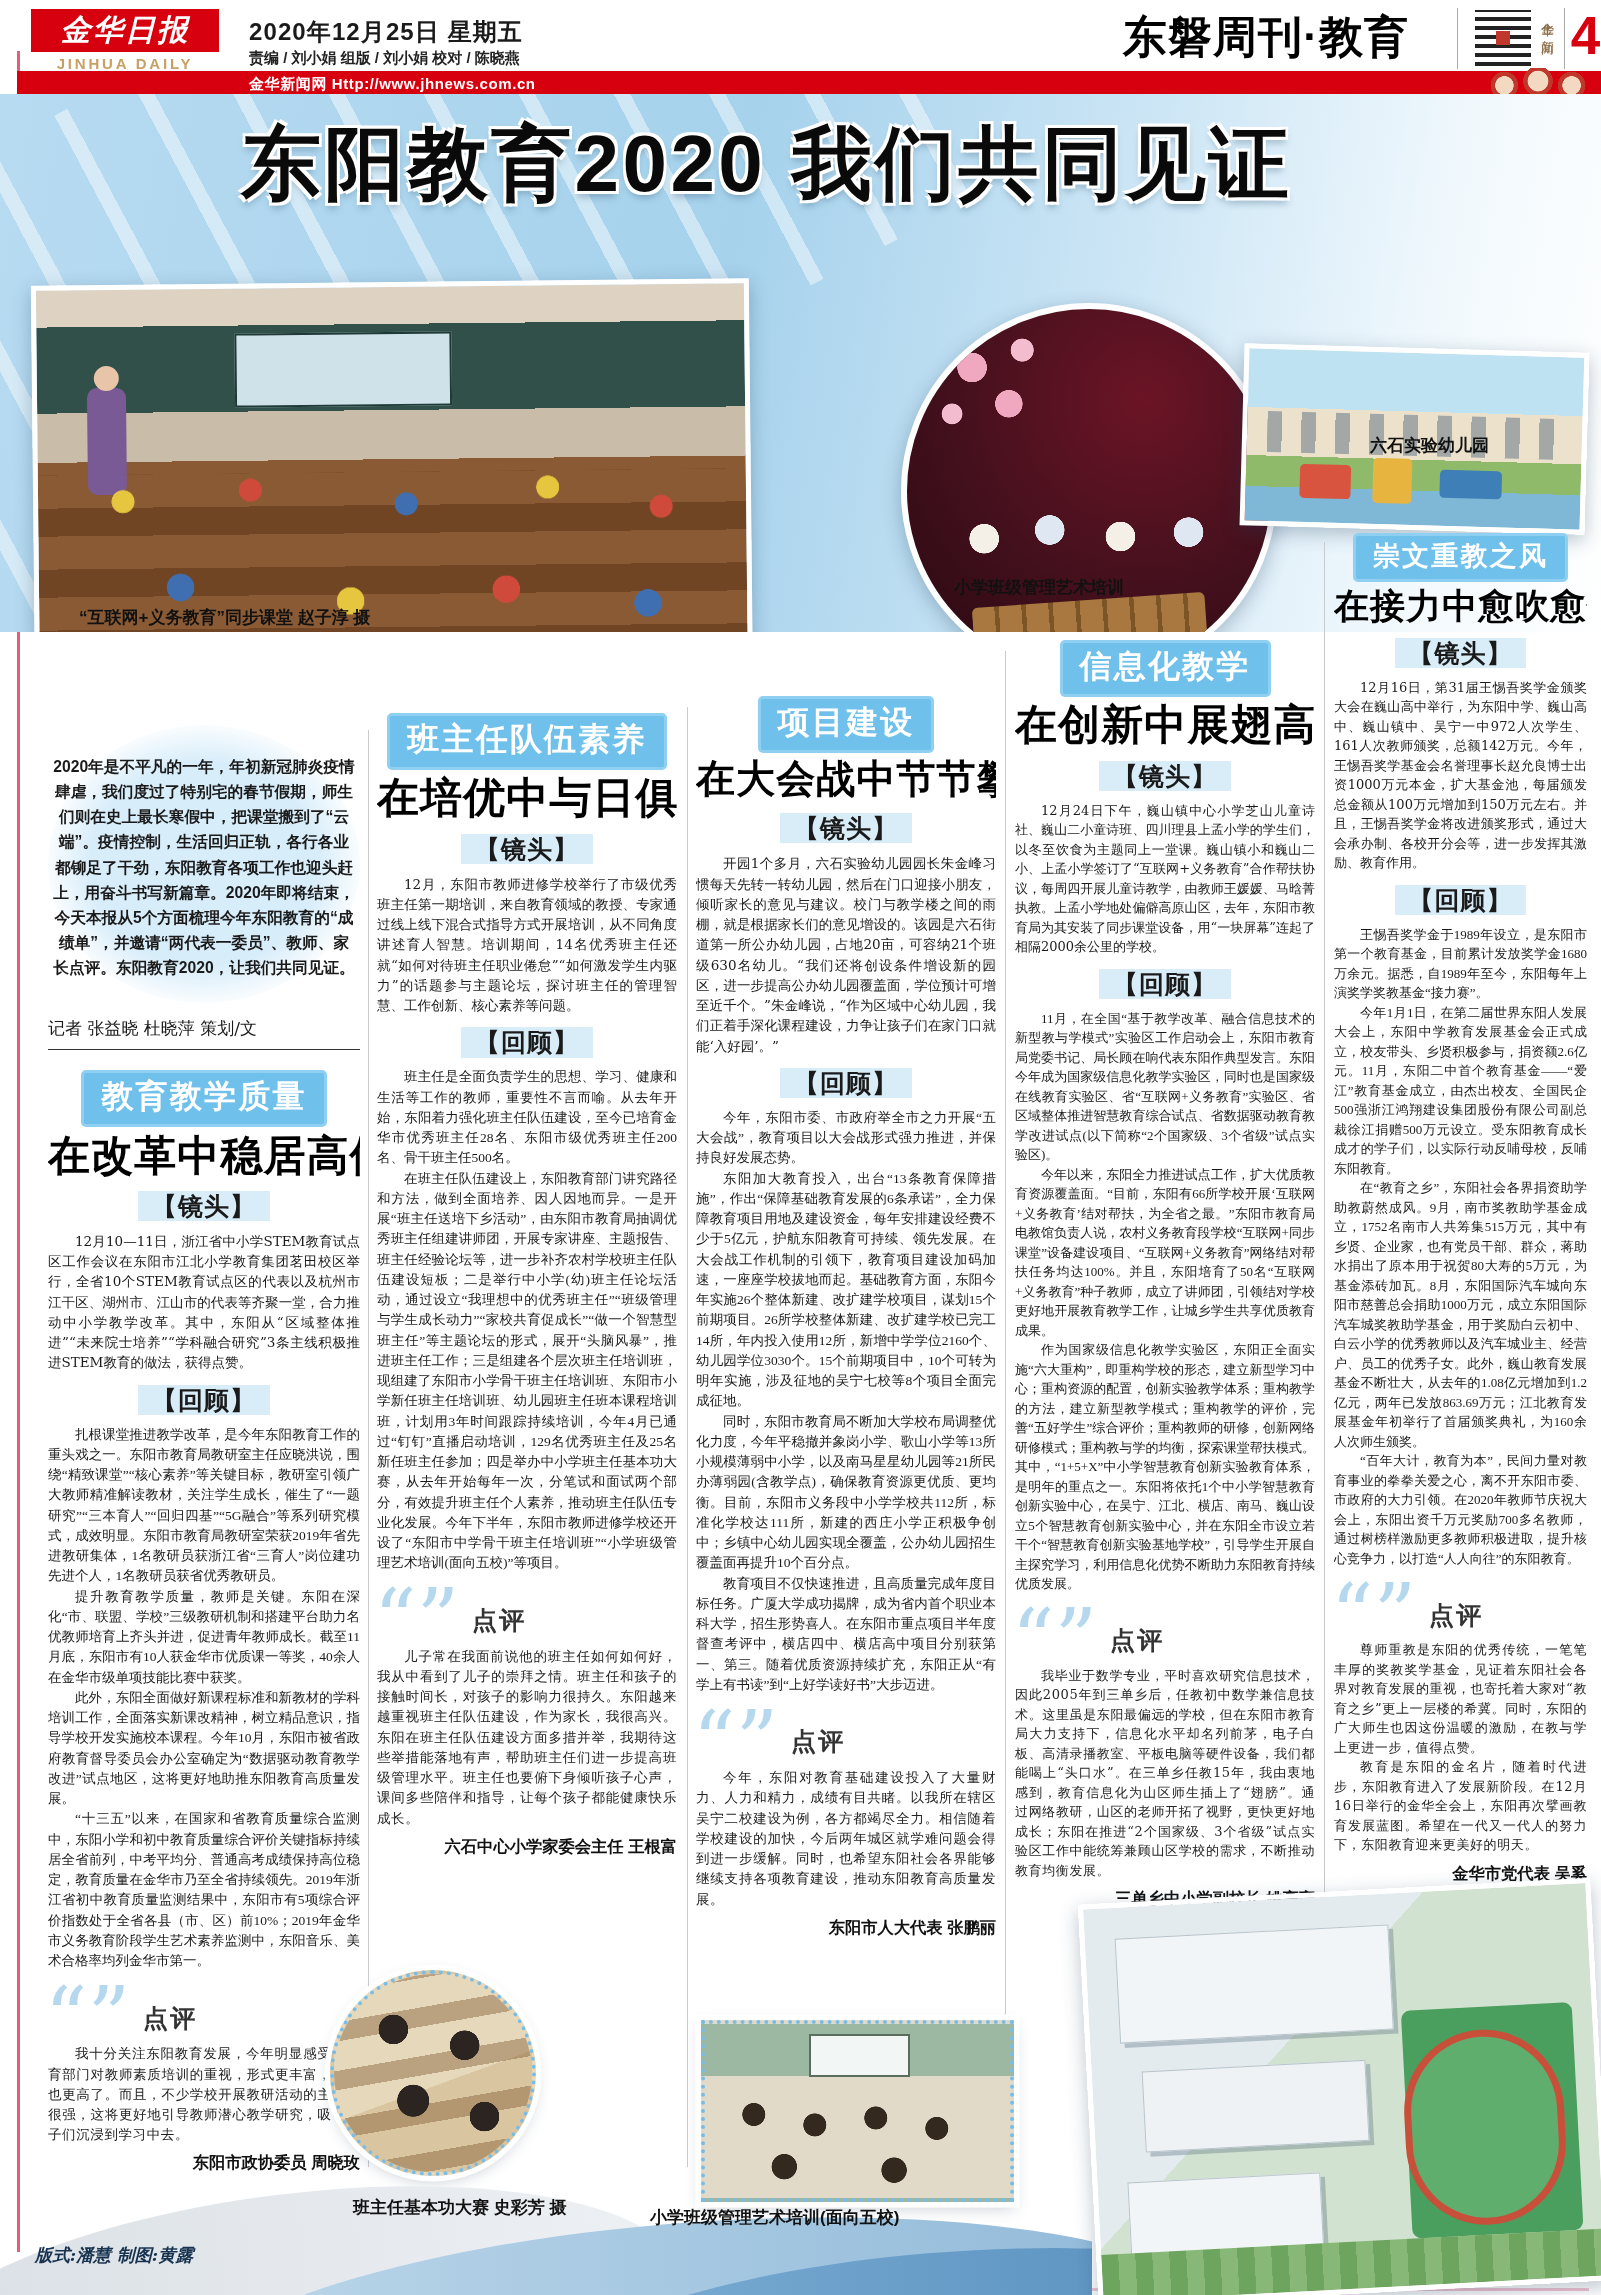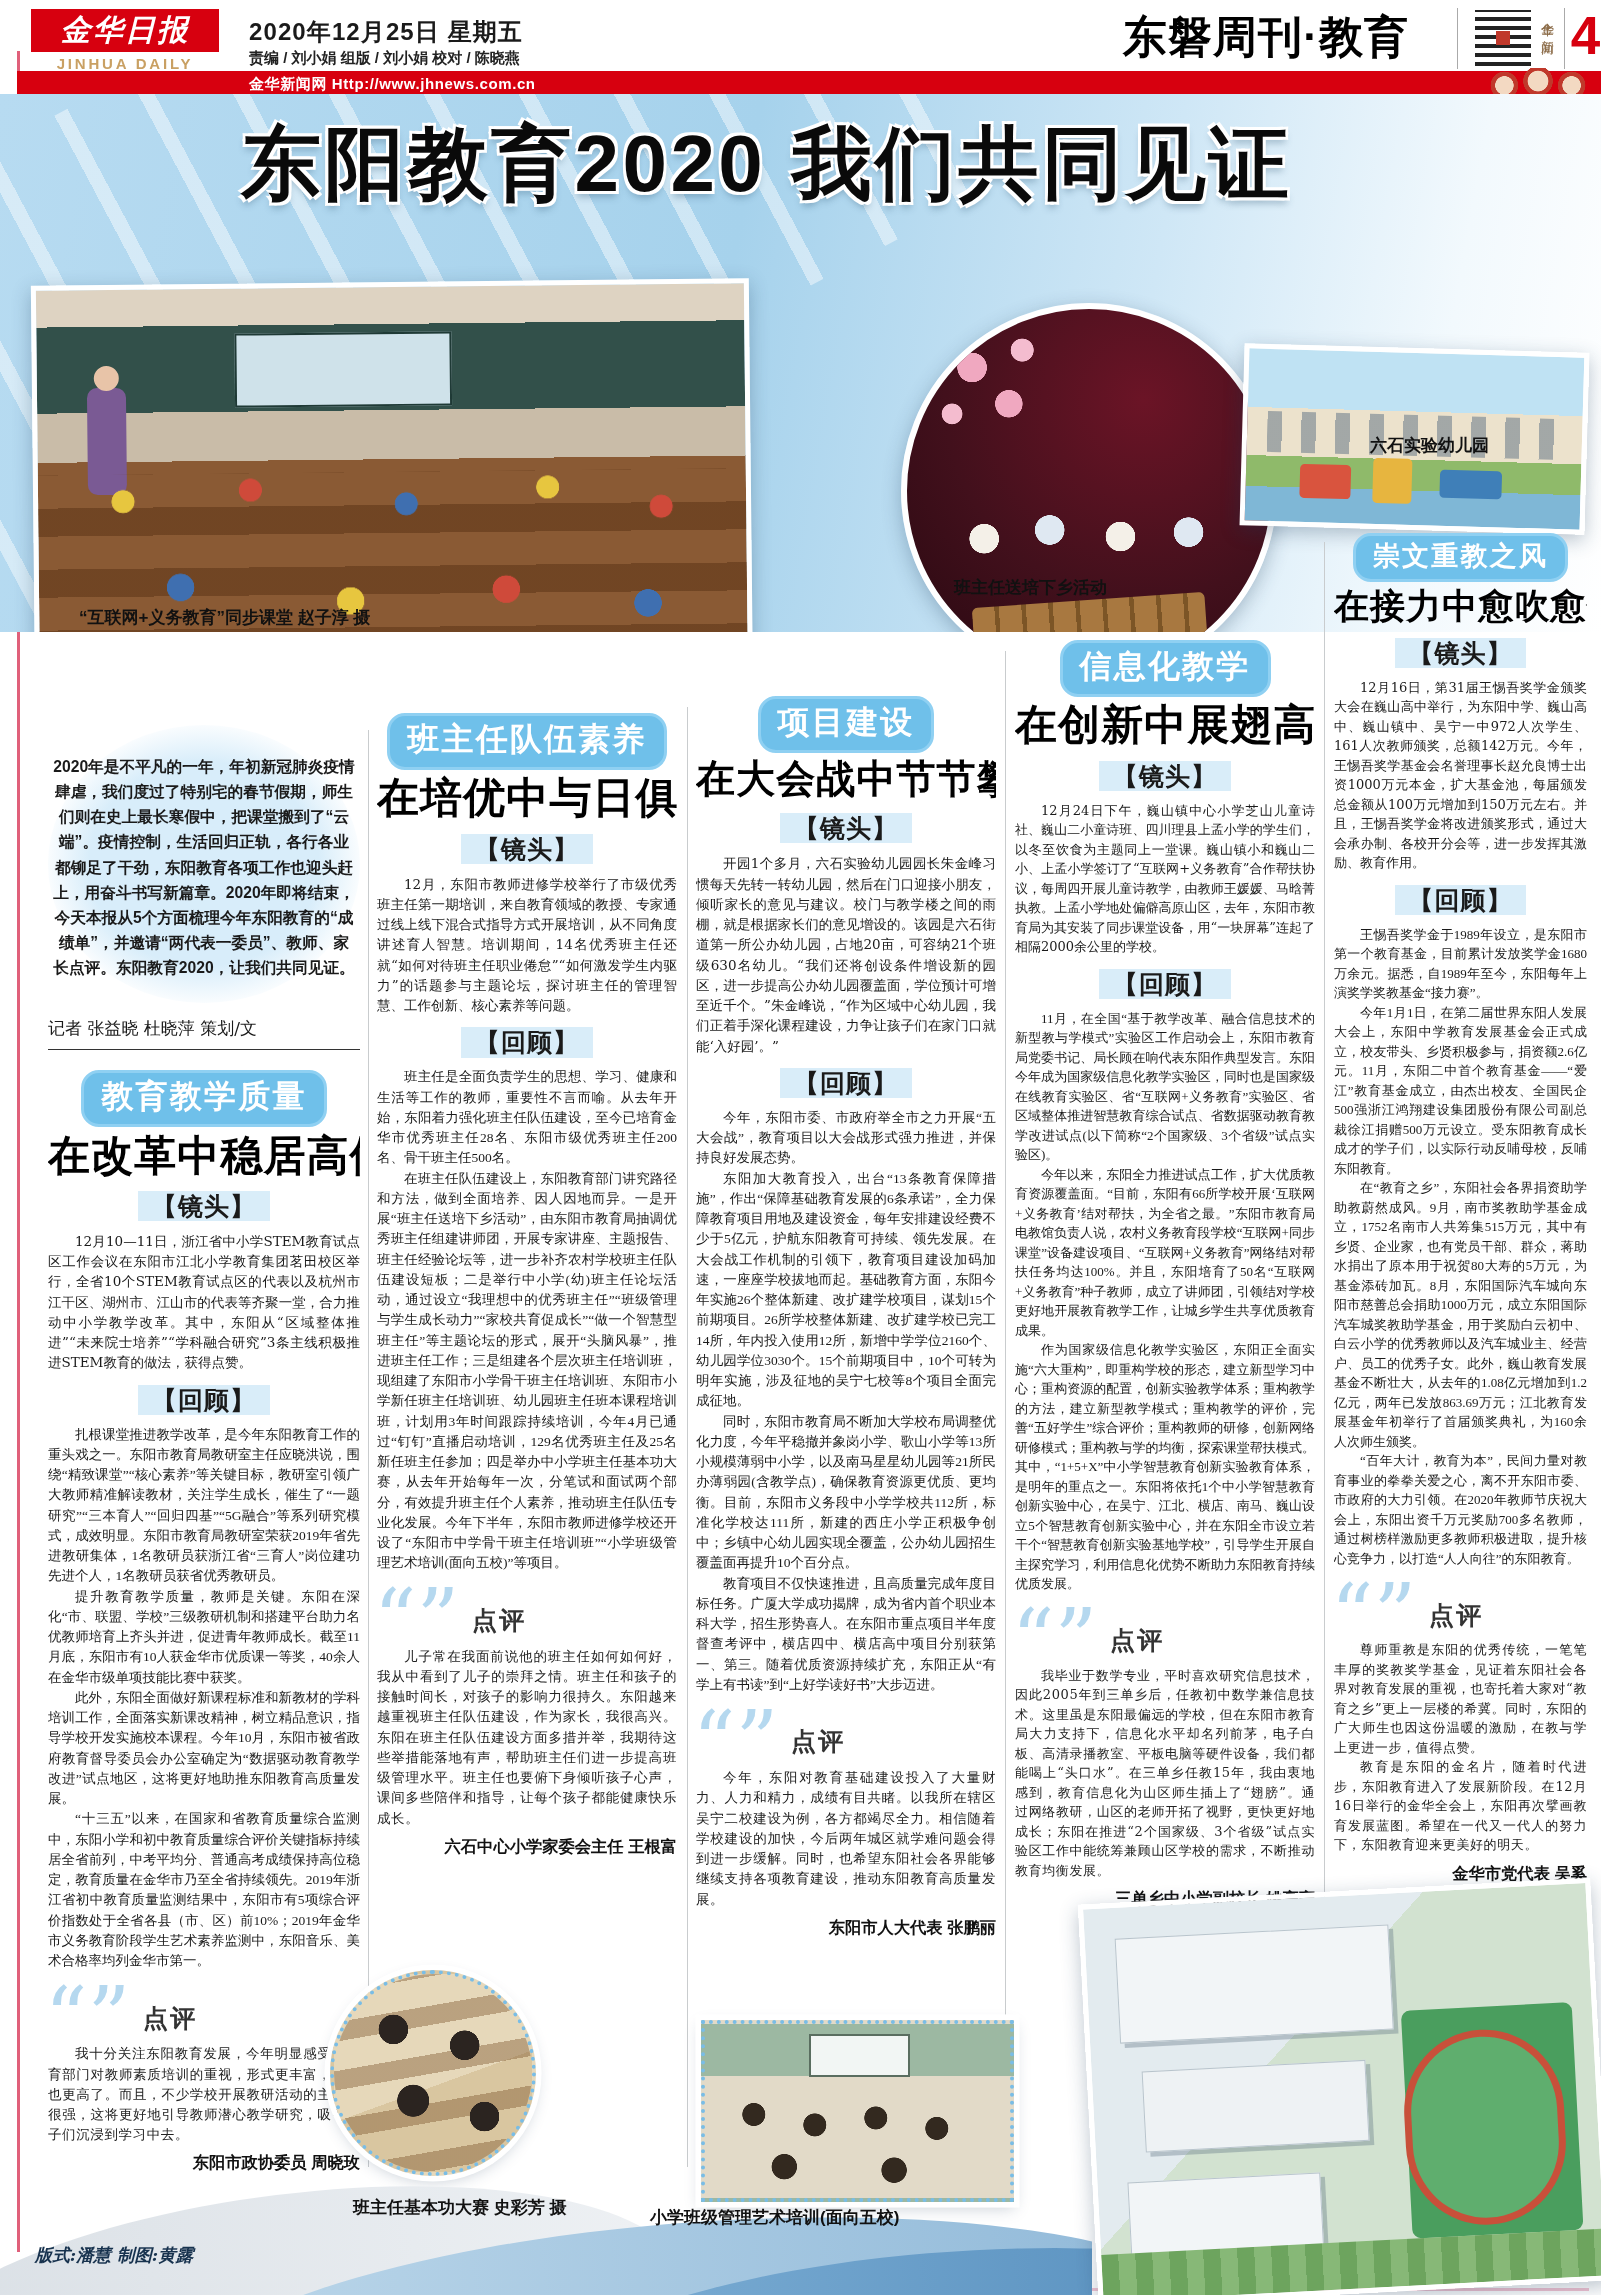--- a/index.html
+++ b/index.html
@@ -84,21 +84,21 @@
     background:repeating-linear-gradient(90deg,rgba(90,110,130,.5) 0 14.6px,rgba(255,255,255,0) 14.6px 34px);}
   .ph-kind .play1{position:absolute;left:16%;bottom:14%;width:51px;height:34px;background:#d9543e;border-radius:4.5px;}
   .ph-kind .play2{position:absolute;left:38%;bottom:12%;width:39px;height:45px;background:#e7b53f;border-radius:4.5px;}
   .ph-kind .play3{position:absolute;left:58%;bottom:16%;width:62px;height:28px;background:#3f7fb8;border-radius:4.5px;}
   .hero-cap{position:absolute;font-size:17px;font-weight:bold;color:#111;}
   
   .sep{position:absolute;width:1.1px;background:#c9ccce;}
   .col{position:absolute;overflow:hidden;}
   .badge-row{text-align:center;margin:0 0 5.6px;}
   .badge{display:inline-block;background:#6fc0ea;color:#fff;font-weight:900;font-size:32px;
-         letter-spacing:2.2px;padding:2.2px 17px 4.5px;border-radius:18px;border:3.4px solid #8fd0f2;}
+         letter-spacing:2.2px;padding:2.2px 17px 4.5px;border-radius:5px;border:3.4px solid #8fd0f2;}
   .art-headline{text-align:center;font-weight:900;font-size:42px;letter-spacing:1.1px;line-height:1.1;
          color:#000;margin:0 0 3.4px;white-space:nowrap;}
   .sec-label{text-align:center;margin:11.2px 0 7.9px;}
   .sec-label span{background:#d9edf9;color:#1a1a1a;font-weight:900;font-size:25px;padding:1.1px 13.5px;letter-spacing:1.1px;}
   .body p, p.bp{margin:0;text-align:justify;text-indent:2em;
          font-family:"Liberation Serif",serif;}
   .fs24 p, p.fs24{font-size:13.5px;line-height:1.5;}
   .fs23 p, p.fs23{font-size:13px;line-height:1.5;}
   .lens p{font-family:"DejaVu Serif",serif;}
   .cmt-head{margin:14.6px 0 3.4px;height:54px;position:relative;}
@@ -200,21 +200,21 @@
       <div class="zheng"></div>
     </div>
     <div class="photo ph-kind">
       <div class="win"></div>
       <div class="play1"></div>
       <div class="play2"></div>
       <div class="play3"></div>
     </div>
     <div class="hero-headline">东阳教育2020  我们共同见证</div>
     <div class="hero-cap" style="left:79px;top:512px">“互联网+义务教育”同步课堂  赵子淳 摄</div>
-    <div class="hero-cap" style="left:954px;top:482px">班主任送培下乡活动</div>
+    <div class="hero-cap" style="left:954px;top:482px">小学班级管理艺术培训</div>
     <div class="hero-cap" style="left:1370px;top:340px">六石实验幼儿园</div>
   </section>
 
   <div class="sep" style="left:368px;top:730px;height:1437px"></div>
   <div class="sep" style="left:687px;top:707px;height:1460px"></div>
   <div class="sep" style="left:1005px;top:651px;height:1516px"></div>
   <div class="sep" style="left:1324px;top:542px;height:1544px"></div>
 
   <div class="col fs24" style="left:48px;top:725px;width:312px;height:1471px">
     <div class="intro">

